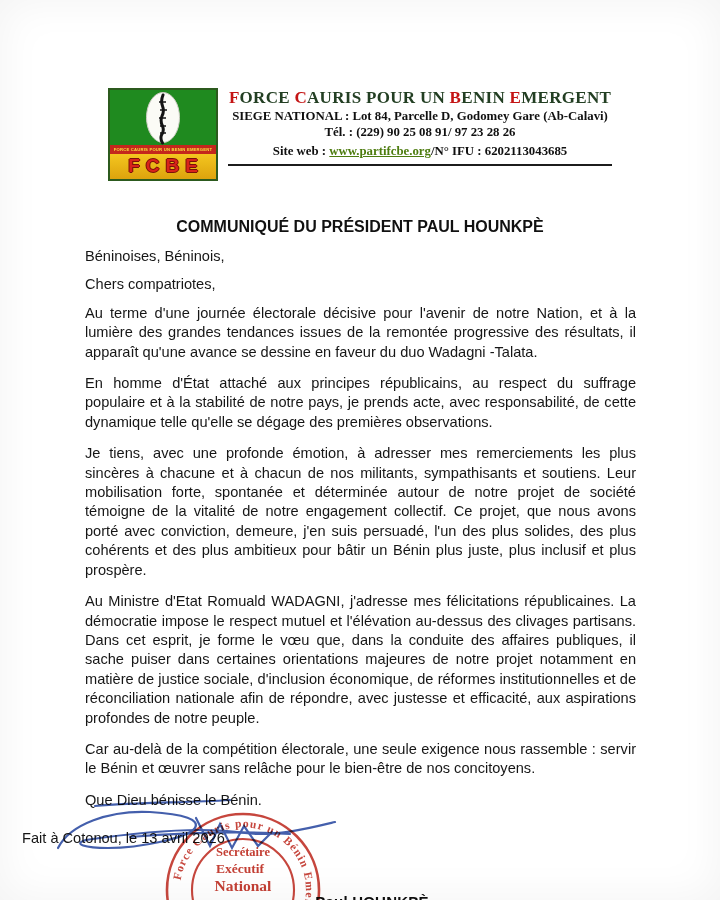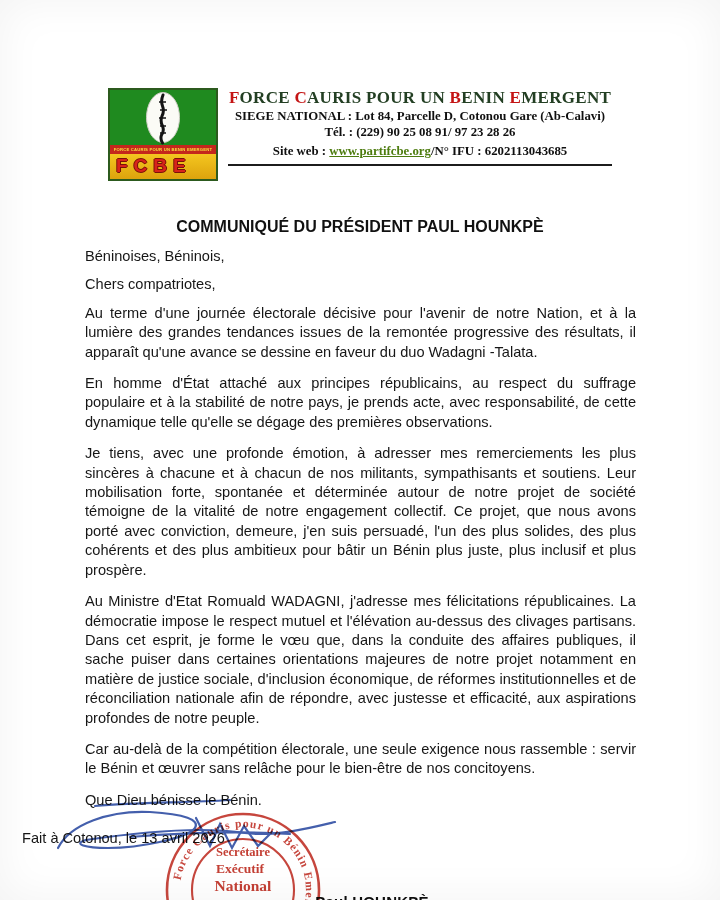--- a/index.html
+++ b/index.html
@@ -11,21 +11,21 @@
   
   .letterhead{position:absolute;top:88px;left:108px;display:flex;align-items:flex-start;}
   .logo{width:110px;border:2px solid #2c5a1e;box-sizing:border-box;flex:0 0 auto;}
   .logo-green{position:relative;height:55px;background:#1f8a1f;}
   .logo-strip{
     height:9px;background:#c4271c;color:#f8e03c;font-size:4.2px;font-weight:bold;
     text-align:center;line-height:9px;white-space:nowrap;overflow:hidden;letter-spacing:.2px;
   }
   .logo-band{
     height:25px;background:linear-gradient(#f4c61f,#dda30d);
-    color:#d8231a;font-weight:bold;font-size:19px;line-height:24px;text-align:left;
+    color:#d8231a;font-weight:bold;font-size:19px;line-height:24px;text-align:center;
     letter-spacing:6px;text-indent:6px;
     text-shadow:1px 0 #7a1208,-1px 0 #7a1208,0 1px #7a1208,0 -1px #7a1208;
     font-family:"Liberation Sans",sans-serif;
   }
   .lh-text{width:384px;margin-left:10px;text-align:center;font-family:"Liberation Serif",serif;}
   .org-name{font-size:17px;font-weight:bold;letter-spacing:.3px;color:#233f23;line-height:20px;}
   .org-name .accent{color:#c41414;}
   .addr{font-size:12.8px;font-weight:bold;color:#101010;line-height:15.3px;margin-top:1px;}
   .site-line{margin-top:3px;}
   .url{color:#4d7c0f;text-decoration:underline;}
@@ -59,21 +59,21 @@
           <path d="M53,5 q-2.5,6 -0.5,11 q2,5 -0.5,10 q-2,5 0.5,10 q2,5 -1,9 q-1.5,4 1,8" fill="none" stroke="#141414" stroke-width="3" stroke-linecap="round"></path>
           <path d="M49,12 h7 M50,20 h7 M49,28 h7 M50,36 h6 M50,43 h6" stroke="#141414" stroke-width="1.4"></path>
         </svg>
       </div>
       <div class="logo-strip">FORCE CAURIS POUR UN BENIN EMERGENT</div>
       <div class="logo-band">FCBE</div>
     </div>
 
     <div class="lh-text">
       <div class="org-name"><span class="accent">F</span><span>ORCE </span><span class="accent">C</span><span>AURIS POUR UN </span><span class="accent">B</span><span>ENIN </span><span class="accent">E</span><span>MERGENT</span></div>
-      <div class="addr">SIEGE NATIONAL : Lot 84, Parcelle D, Cotonou Gare (Ab-Calavi)</div>
+      <div class="addr">SIEGE NATIONAL : Lot 84, Parcelle D, Godomey Gare (Ab-Calavi)</div>
       <div class="addr">Tél. : (229) 90 25 08 91/ 97 23 28 26</div>
       <div class="addr site-line"><span>Site web : </span><span class="url">www.partifcbe.org</span><span>/N° IFU : 6202113043685</span></div>
       <div class="rule"></div>
     </div>
   </div>
 
   <div style="height:181px"></div>
 
   <h1 class="title">COMMUNIQUÉ DU PRÉSIDENT PAUL HOUNKPÈ</h1>
 

